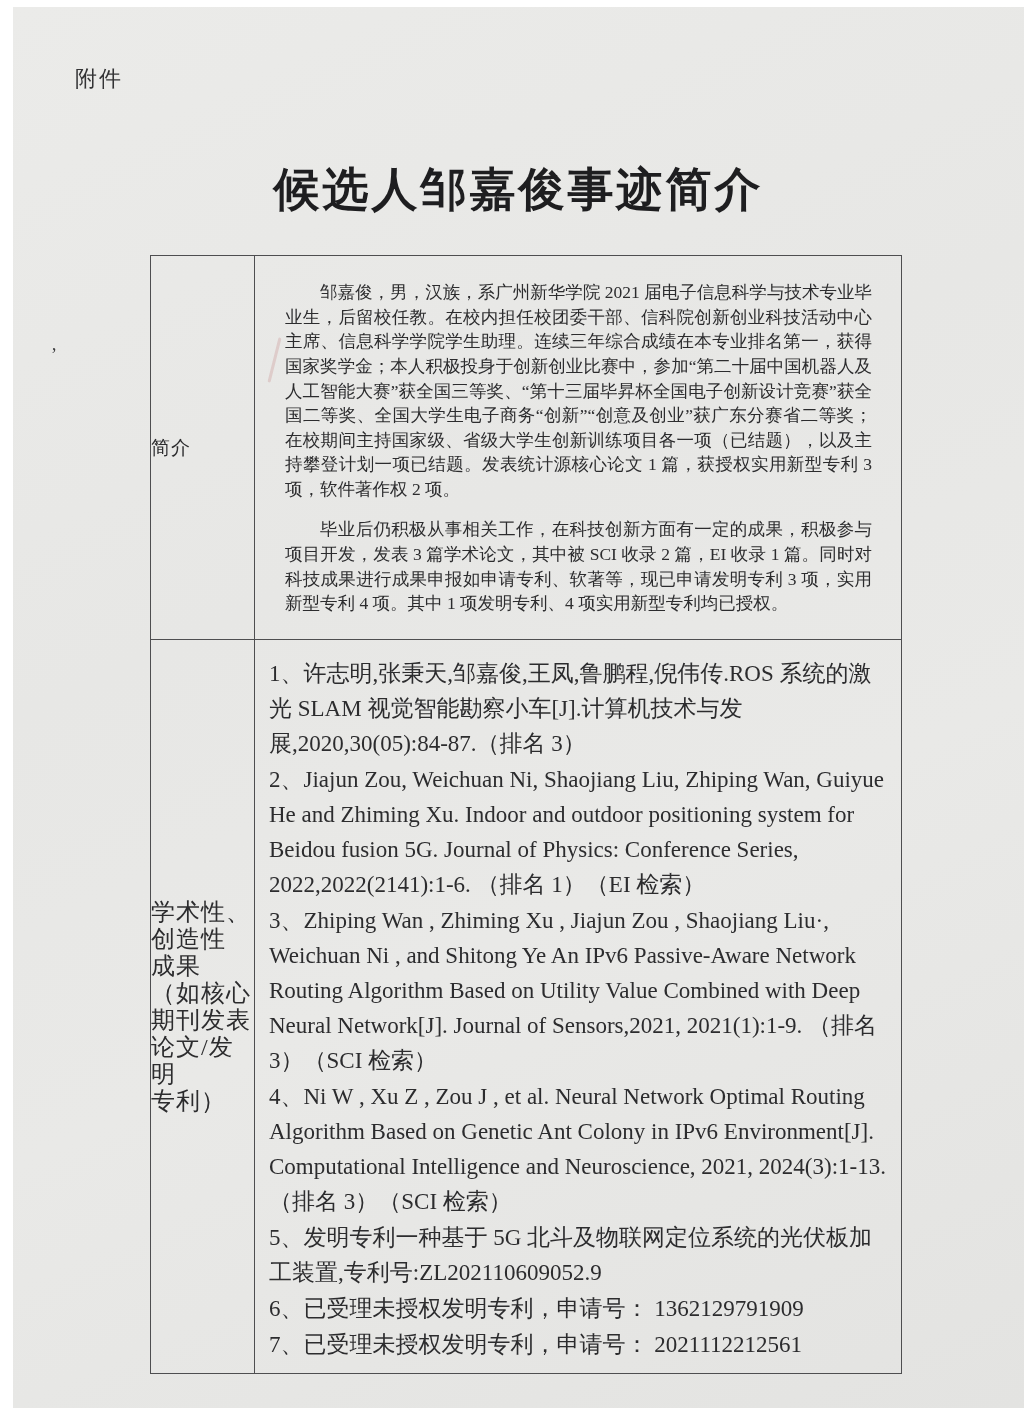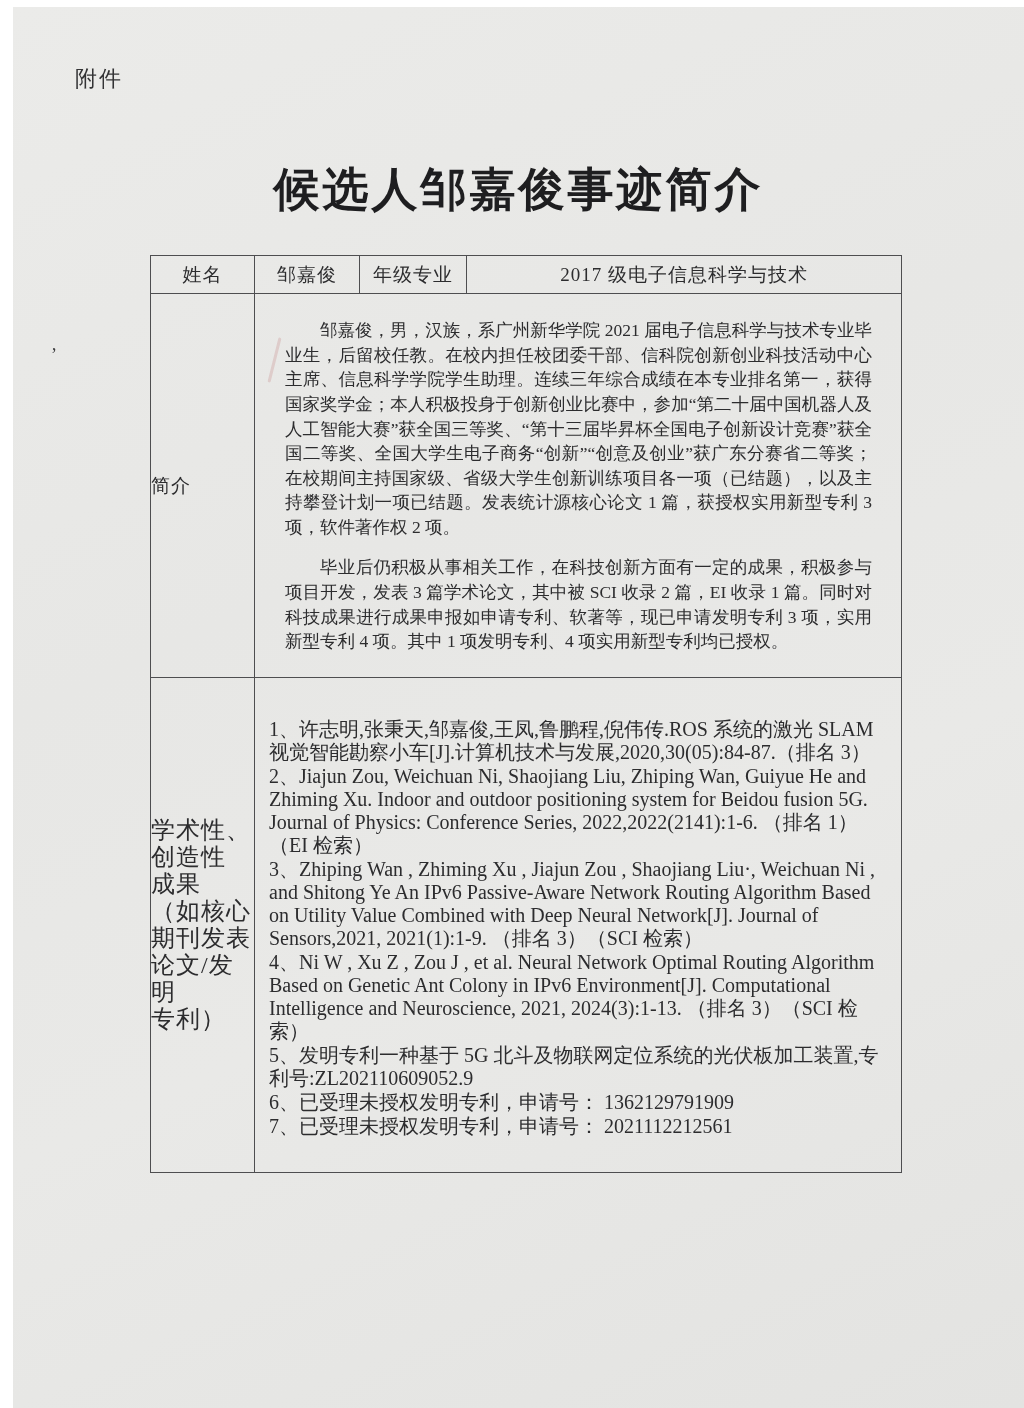--- a/index.html
+++ b/index.html
@@ -77,22 +77,22 @@
     font-size: 17.5px;
     line-height: 24.6px;
     text-align: justify;
   }
   .body-text p {
     margin: 16px;
     text-indent: 2em;
   }
   .pub-list {
     padding: 16px 13px 10px 14px;
-    font-size: 20px;
-    line-height: 23px;
+    font-size: 23px;
+    line-height: 35px;
     text-align: left;
   }
   .pub-item { margin: 0 0 1px 0; }
   .awards-list {
     padding: 6px 13px 6px 14px;
     font-size: 17.5px;
     line-height: 31px;
   }
   .award-item { margin: 0; }
 </style>
@@ -108,26 +108,20 @@
   <div class="doc-title">候选人邹嘉俊事迹简介</div>
 
   <table class="main">
     <colgroup>
       <col class="c1">
         <col class="c2">
         <col class="c3">
         <col class="c4">
     </colgroup>
     <tbody>
-      <tr>
-        <td class="hdr-cell">姓名</td>
-        <td class="hdr-cell">邹嘉俊</td>
-        <td class="hdr-cell">年级专业</td>
-        <td class="hdr-cell">2017 级电子信息科学与技术</td>
-      </tr>
 
       <tr>
         <td class="label-cell intro-cell">简介</td>
         <td colspan="3" class="intro-cell">
           <div class="body-text">
             <p>邹嘉俊，男，汉族，系广州新华学院 2021 届电子信息科学与技术专业毕业生，后留校任教。在校内担任校团委干部、信科院创新创业科技活动中心主席、信息科学学院学生助理。连续三年综合成绩在本专业排名第一，获得国家奖学金；本人积极投身于创新创业比赛中，参加“第二十届中国机器人及人工智能大赛”获全国三等奖、“第十三届毕昇杯全国电子创新设计竞赛”获全国二等奖、全国大学生电子商务“创新”“创意及创业”获广东分赛省二等奖；在校期间主持国家级、省级大学生创新训练项目各一项（已结题），以及主持攀登计划一项已结题。发表统计源核心论文 1 篇，获授权实用新型专利 3 项，软件著作权 2 项。</p>
             <p>毕业后仍积极从事相关工作，在科技创新方面有一定的成果，积极参与项目开发，发表 3 篇学术论文，其中被 SCI 收录 2 篇，EI 收录 1 篇。同时对科技成果进行成果申报如申请专利、软著等，现已申请发明专利 3 项，实用新型专利 4 项。其中 1 项发明专利、4 项实用新型专利均已授权。</p>
           </div>
         </td>
       </tr>

